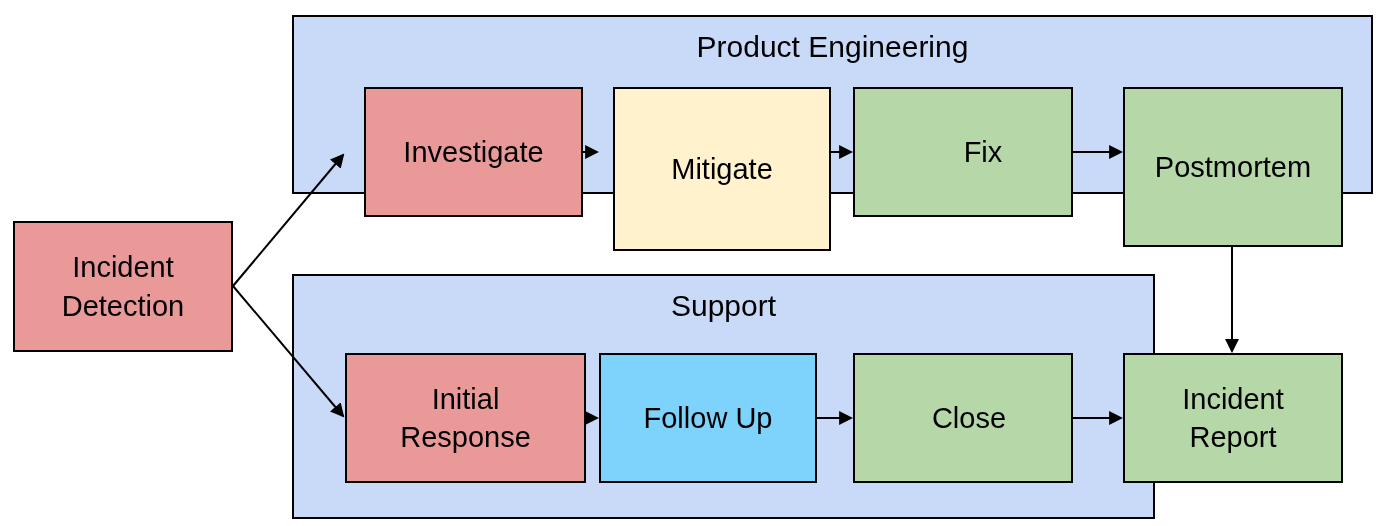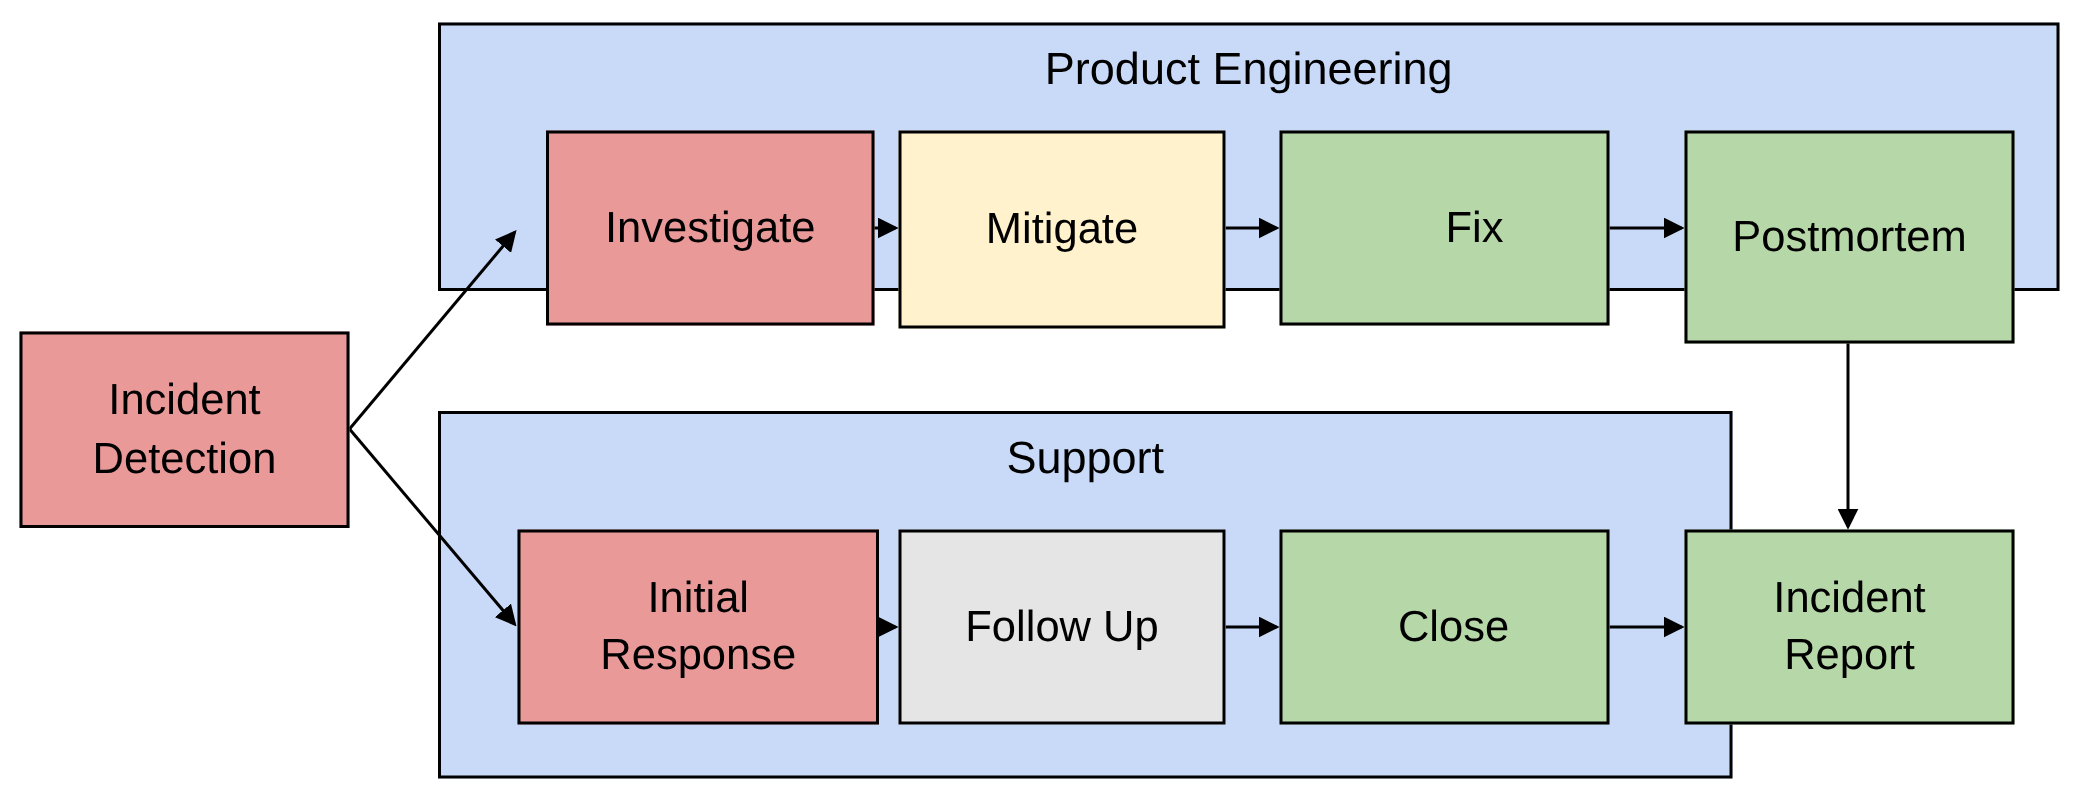--- a/index.html
+++ b/index.html
@@ -45,23 +45,23 @@
   }
   .step-label {
     font-size: 29px;
     line-height: 1.32;
     white-space: pre-line;
   }
   #lane-pe       { left: 292px;  top: 15px;  width: 1081px; height: 179px; }
   #lane-support  { left: 292px;  top: 274px; width: 863px; height: 245px; }
   #step-detection   { left: 13px;   top: 221px; width: 220px; height: 131px; }
   #step-investigate { left: 364px;  top: 87px;  width: 219px; height: 130px; }
-  #step-mitigate    { left: 599px;  top: 87px;  width: 218px; height: 132px; }
+  #step-mitigate    { left: 613px;  top: 87px;  width: 218px; height: 164px; }
   #step-fix         { left: 853px;  top: 87px;  width: 220px; height: 130px; }
-  #step-postmortem  { left: 1123px; top: 87px;  width: 220px; height: 142px; }
+  #step-postmortem  { left: 1123px; top: 87px;  width: 220px; height: 160px; }
   #step-initial     { left: 345px;  top: 353px; width: 241px; height: 130px; text-align: center; }
   #step-followup    { left: 599px;  top: 353px; width: 218px; height: 130px; }
   #step-close       { left: 853px;  top: 353px; width: 220px; height: 130px; padding-left: 12px; }
   #step-report      { left: 1123px; top: 353px; width: 220px; height: 130px; }
   .connectors line { stroke: var(--color-border, #000); stroke-width: 2; }
 </style>
 </head>
 <body>
 
 <div class="stage">
@@ -110,21 +110,21 @@
 
   <div class="step" id="step-postmortem" style="background-color: rgb(182, 215, 168);">
     <span class="step-label">Postmortem</span>
   </div>
 
   <div class="step" id="step-initial" style="background-color: rgb(234, 153, 153);">
     <span class="step-label">Initial
 Response</span>
   </div>
 
-  <div class="step" id="step-followup" style="background-color: #e5e5e5;">
+  <div class="step" id="step-followup" style="background-color: #7dd3fc;">
     <span class="step-label">Follow Up</span>
   </div>
 
   <div class="step" id="step-close" style="background-color: rgb(182, 215, 168);">
     <span class="step-label">Close</span>
   </div>
 
   <div class="step" id="step-report" style="background-color: rgb(182, 215, 168);">
     <span class="step-label">Incident
 Report</span>

